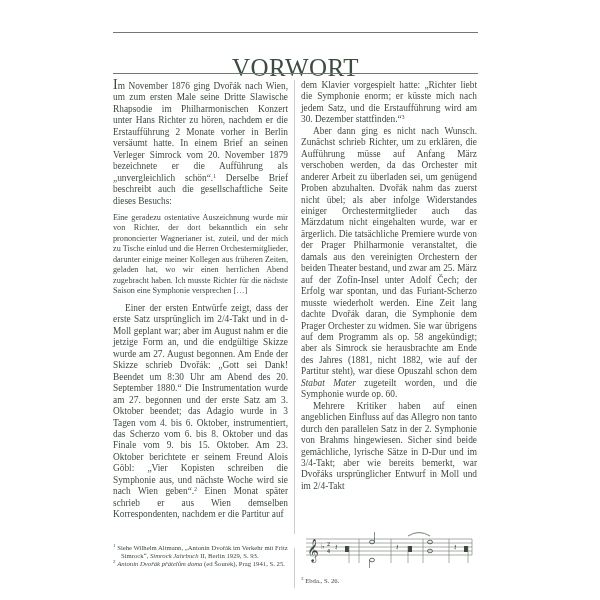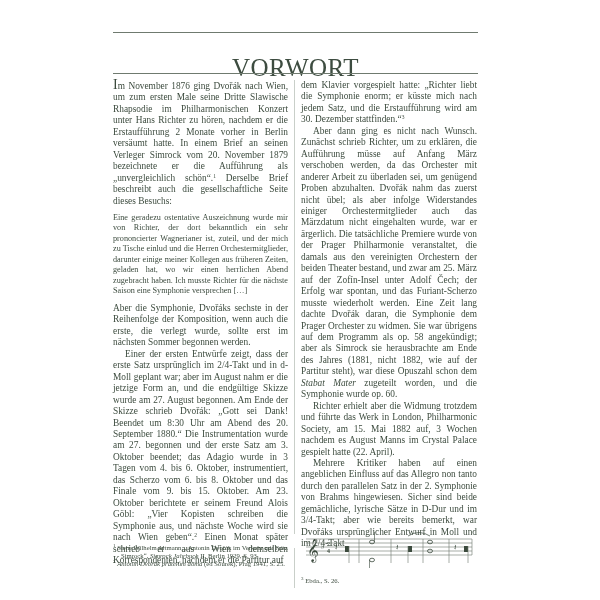--- a/index.html
+++ b/index.html
@@ -34,31 +34,29 @@
 <body>
 
 <div class="page">
   <div class="rule top"></div>
   <h1 class="title">VORWORT</h1>
   <div class="rule bottom"></div>
 
   <div class="col left">
     <p><span class="dropcap">I</span><span>m November 1876 ging Dvořák nach Wien, um zum ersten Male seine Dritte Slawische Rhapsodie im Philharmonischen Konzert unter Hans Richter zu hören, nachdem er die Erstaufführung 2 Monate vorher in Berlin versäumt hatte. In einem Brief an seinen Verleger Simrock vom 20. November 1879 bezeichnete er die Aufführung als „unvergleichlich schön“.</span><sup>1</sup><span> Derselbe Brief beschreibt auch die gesellschaftliche Seite dieses Besuchs:</span></p>
     <p class="quote">Eine geradezu ostentative Auszeichnung wurde mir von Richter, der dort bekanntlich ein sehr prononcierter Wagnerianer ist, zuteil, und der mich zu Tische einlud und die Herren Orchestermitglieder, darunter einige meiner Kollegen aus früheren Zeiten, geladen hat, wo wir einen herrlichen Abend zugebracht haben. Ich musste Richter für die nächste Saison eine Symphonie versprechen […]</p>
-    <p>Aber die Symphonie, Dvořáks sechste in der Reihenfolge der Komposition, wenn auch die erste, die verlegt wurde, sollte erst im nächsten Sommer begonnen werden.</p>
     <p class="indent"><span>Einer der ersten Entwürfe zeigt, dass der erste Satz ursprünglich im 2/4-Takt und in d-Moll geplant war; aber im August nahm er die jetzige Form an, und die endgültige Skizze wurde am 27. August begonnen. Am Ende der Skizze schrieb Dvořák: „Gott sei Dank! Beendet um 8:30 Uhr am Abend des 20. September 1880.“ Die Instrumentation wurde am 27. begonnen und der erste Satz am 3. Oktober beendet; das Adagio wurde in 3 Tagen vom 4. bis 6. Oktober, instrumentiert, das Scherzo vom 6. bis 8. Oktober und das Finale vom 9. bis 15. Oktober. Am 23. Oktober berichtete er seinem Freund Alois Göbl: „Vier Kopisten schreiben die Symphonie aus, und nächste Woche wird sie nach Wien geben“.</span><sup>2</sup><span> Einen Monat später schrieb er aus Wien demselben Korrespondenten, nachdem er die Partitur auf</span></p>
   </div>
 
   <div class="divider"></div>
   <div class="divider2"></div>
 
   <div class="col right">
     <p><span>dem Klavier vorgespielt hatte: „Richter liebt die Symphonie enorm; er küsste mich nach jedem Satz, und die Erstaufführung wird am 30. Dezember stattfinden.“</span><sup>3</sup></p>
     <p class="indent"><span>Aber dann ging es nicht nach Wunsch. Zunächst schrieb Richter, um zu erklären, die Aufführung müsse auf Anfang März verschoben werden, da das Orchester mit anderer Arbeit zu überladen sei, um genügend Proben abzuhalten. Dvořák nahm das zuerst nicht übel; als aber infolge Widerstandes einiger Orchestermitglieder auch das Märzdatum nicht eingehalten wurde, war er ärgerlich. Die tatsächliche Premiere wurde von der Prager Philharmonie veranstaltet, die damals aus den vereinigten Orchestern der beiden Theater bestand, und zwar am 25. März auf der Zofín-Insel unter Adolf Čech; der Erfolg war spontan, und das Furiant-Scherzo musste wiederholt werden. Eine Zeit lang dachte Dvořák daran, die Symphonie dem Prager Orchester zu widmen. Sie war übrigens auf dem Programm als op. 58 angekündigt; aber als Simrock sie herausbrachte am Ende des Jahres (1881, nicht 1882, wie auf der Partitur steht), war diese Opuszahl schon dem </span><em>Stabat Mater</em><span> zugeteilt worden, und die Symphonie wurde op. 60.</span></p>
-    <p class="indent">Richter erhielt aber die Widmung trotzdem und führte das Werk in London, Philharmonic Society, am 15. Mai 1882 auf, 3 Wochen nachdem es August Manns im Crystal Palace gespielt hatte (22. April).</p>
     <p class="indent">Mehrere Kritiker haben auf einen angeblichen Einfluss auf das Allegro non tanto durch den parallelen Satz in der 2. Symphonie von Brahms hingewiesen. Sicher sind beide gemächliche, lyrische Sätze in D-Dur und im 3/4-Takt; aber wie bereits bemerkt, war Dvořáks ursprünglicher Entwurf in Moll und im 2/4-Takt</p>
   </div>
 
   <svg class="staff" viewBox="0 0 170 40" width="170" height="40">
     <g stroke="#6c776c" stroke-width="0.6">
       <line x1="2" y1="9" x2="168" y2="9"></line>
       <line x1="2" y1="13" x2="168" y2="13"></line>
       <line x1="2" y1="17" x2="168" y2="17"></line>
       <line x1="2" y1="21" x2="168" y2="21"></line>
       <line x1="2" y1="25" x2="168" y2="25"></line>

